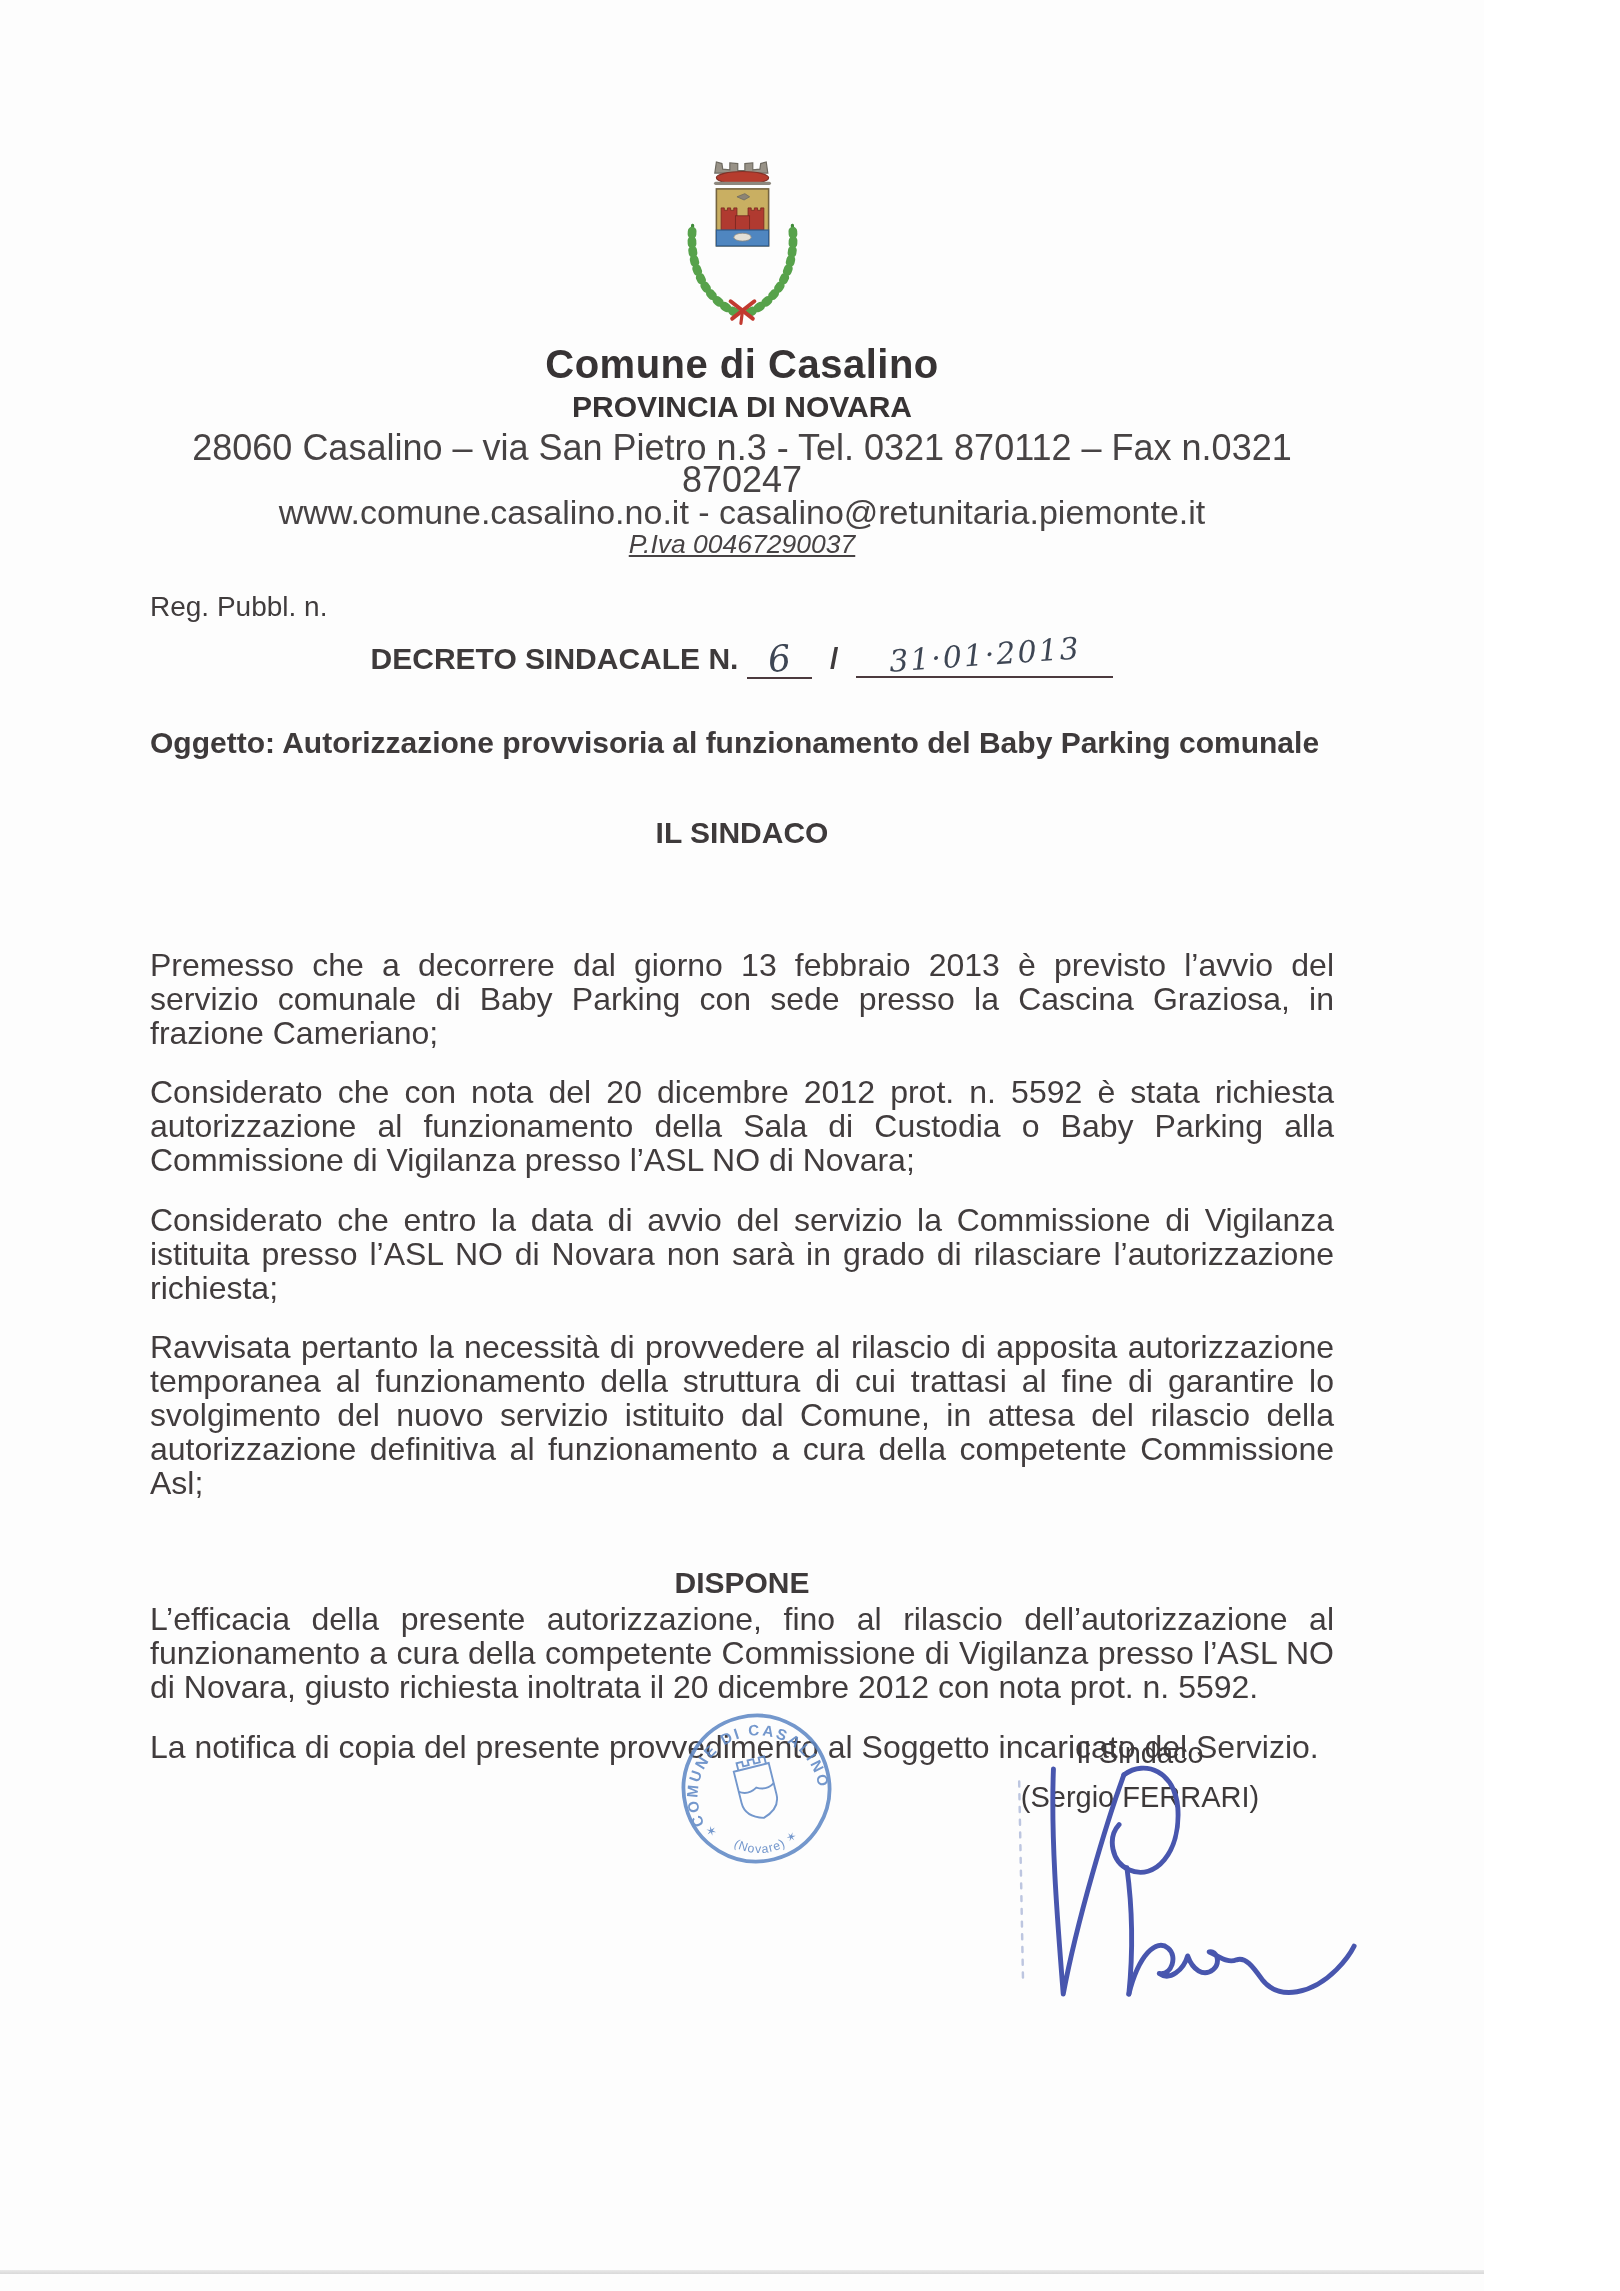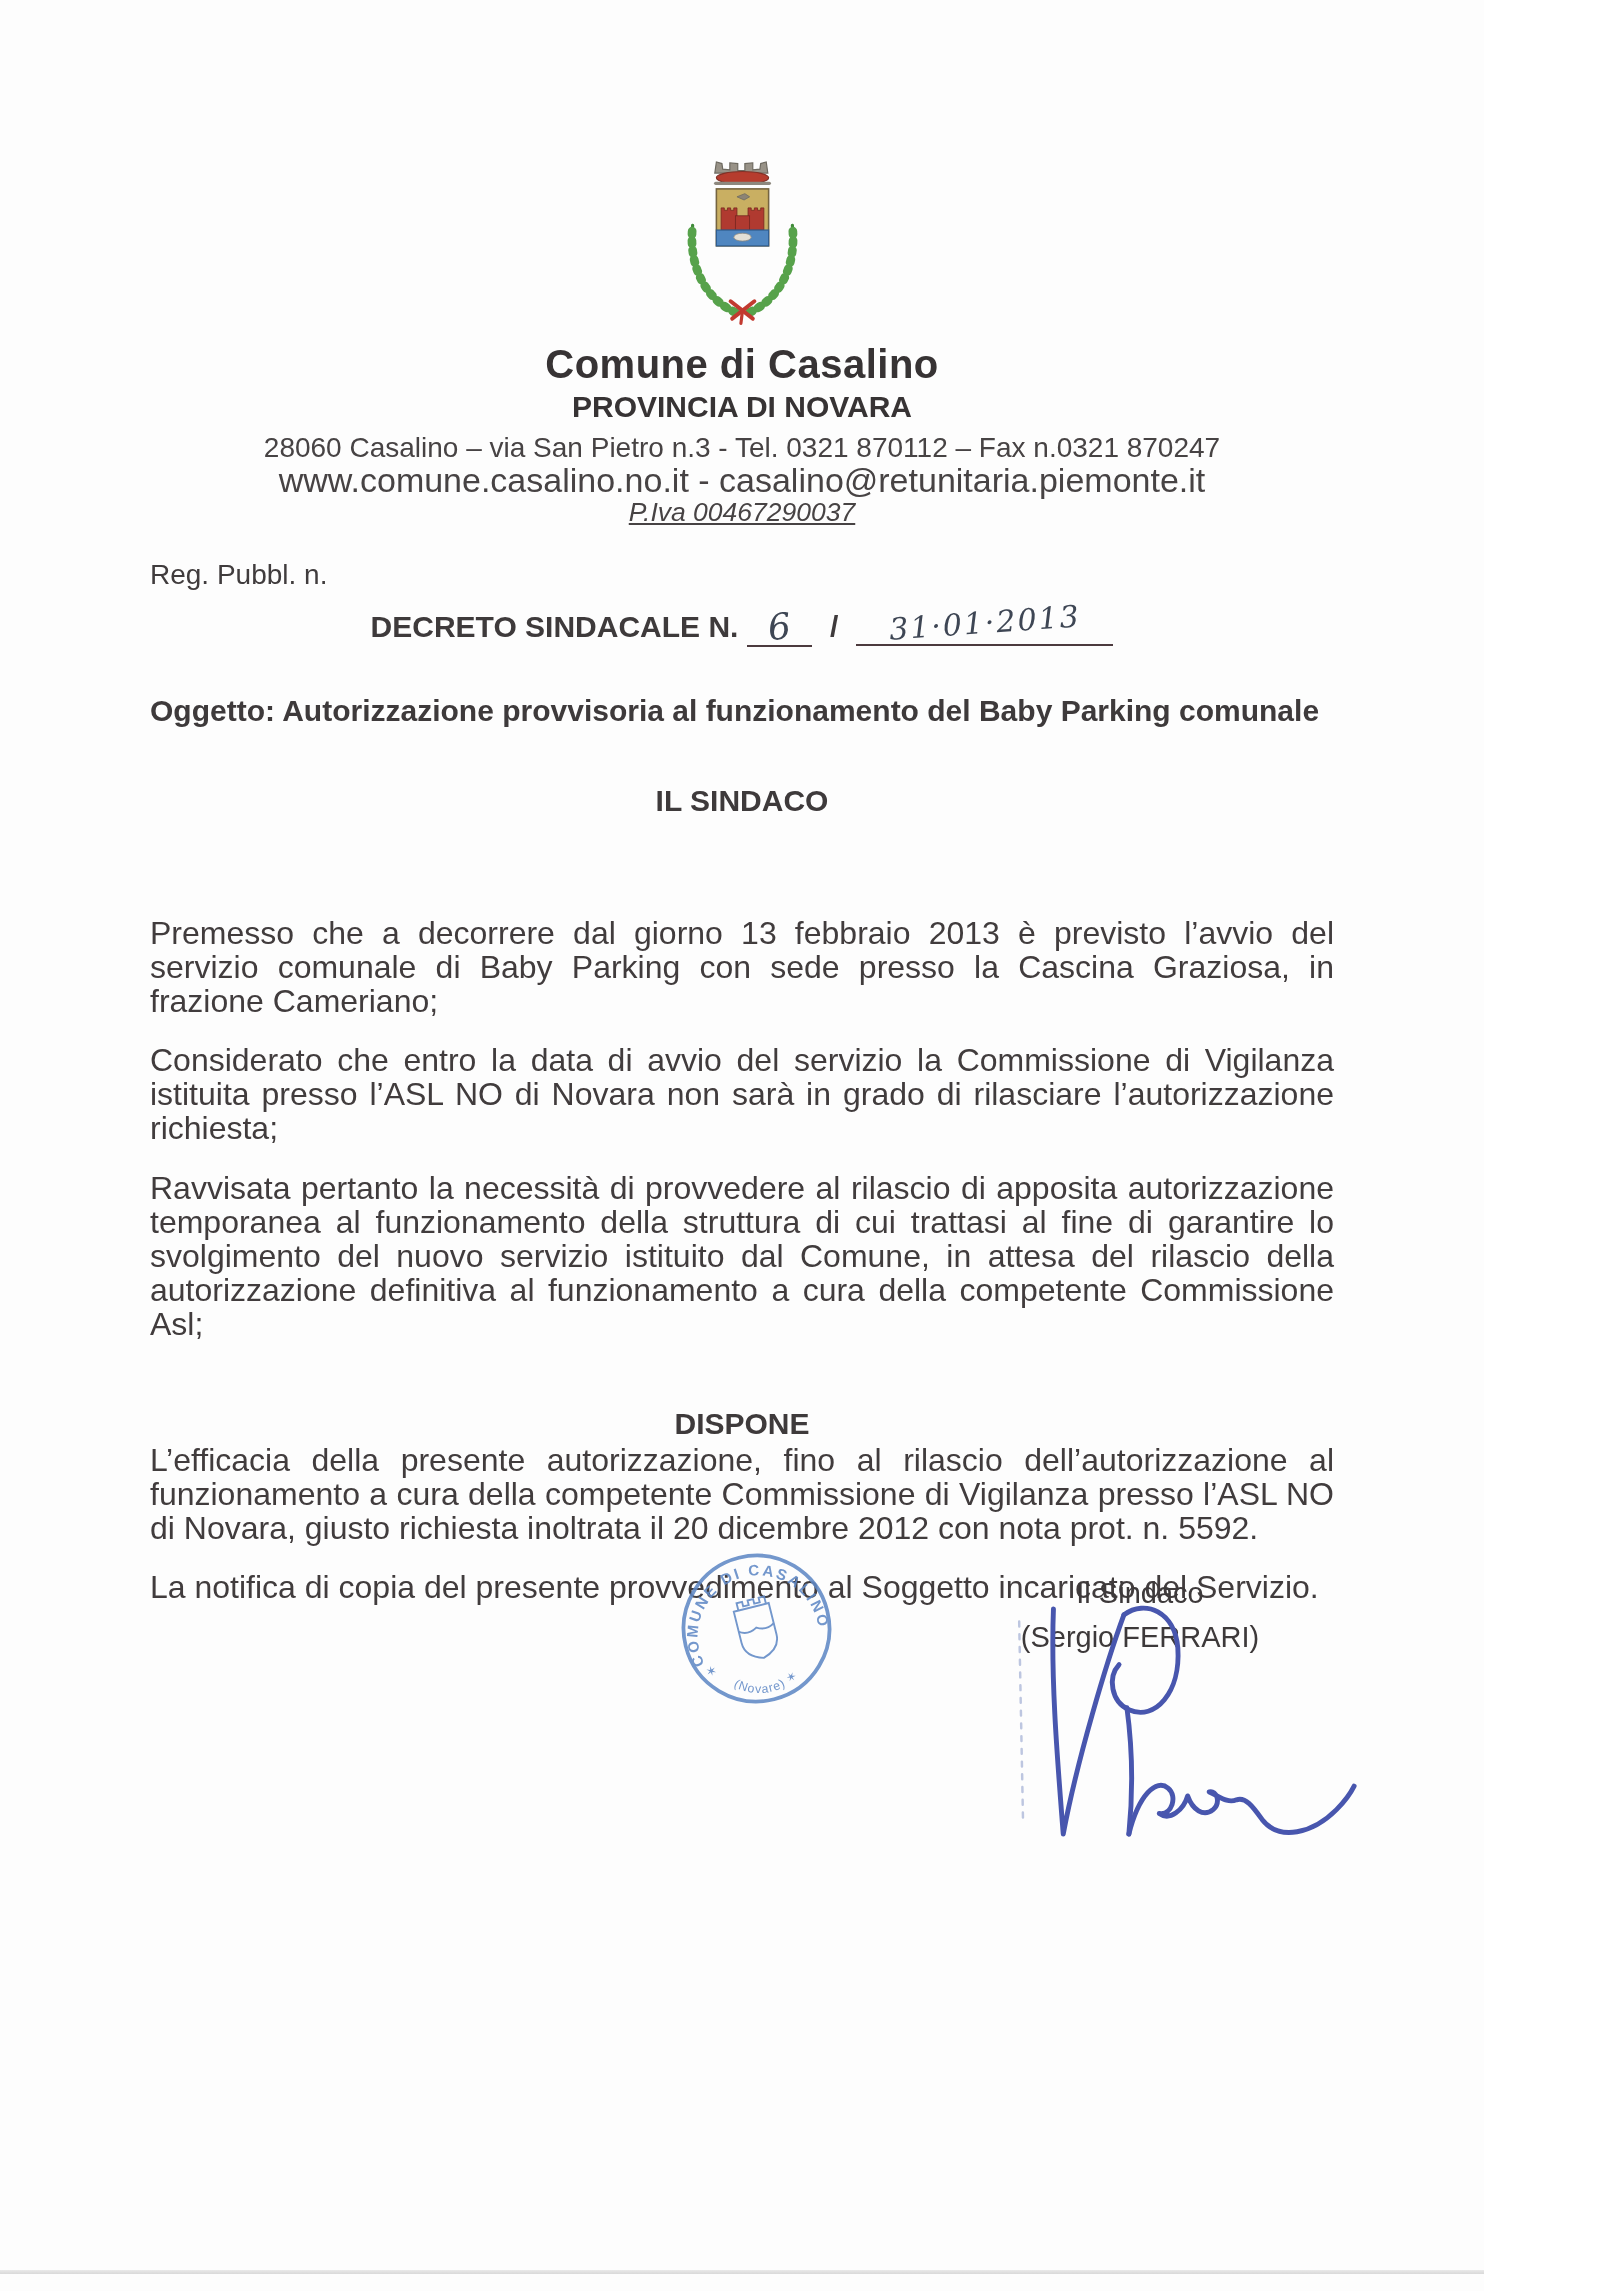--- a/index.html
+++ b/index.html
@@ -11,21 +11,21 @@
     color:#3e3a3b;
     overflow:hidden;
   }
   .content { padding:0 150px; }
 
   
   .header { text-align:center; padding-top:143px; }
   .crest { display:inline-block; width:137px; height:182px; }
   .muni-title   { font-size:40px; font-weight:bold; color:#373334; margin-top:11.8px; line-height:47px; letter-spacing:0.5px; }
   .muni-prov    { font-size:30px; font-weight:bold; color:#373334; line-height:37px; }
-  .muni-addr    { font-size:28px; color:#474344; line-height:32px; margin-top:6.9px; }
+  .muni-addr    { font-size:36px; color:#474344; line-height:32px; margin-top:6.9px; }
   .muni-contact { font-size:34px; color:#474344; line-height:32px; }
   .muni-vat     { font-size:26.5px; color:#474344; line-height:32px; font-style:italic;text-decoration:underline; }
 
   
   .reg-line { font-size:28px; color:#403c3d; margin-top:31px; }
   .decree-line { text-align:center; margin-top:13.7px; font-size:30px; font-weight:bold; color:#38343
 
 5; height:59px; }
   .hw-slot { display:inline-block; border-bottom:2.9px solid #4c3a3e; text-align:center; vertical-align:baseline; }
   .hw-slot.num  { width:65px; }
@@ -133,20 +133,21 @@
     </div>
 
     <div class="subject">
       <span>Oggetto:</span>
       <span>Autorizzazione provvisoria al funzionamento del Baby Parking comunale</span>
     </div>
 
     <div class="center-heading h-sindaco">IL SINDACO</div>
 
     <p class="para first">Premesso che a decorrere dal giorno 13 febbraio 2013 è previsto l’avvio del servizio comunale di Baby Parking con sede presso la Cascina Graziosa, in frazione Cameriano;</p>
+    <p class="para">Considerato che con nota del 20 dicembre 2012 prot. n. 5592 è stata richiesta autorizzazione al funzionamento della Sala di Custodia o Baby Parking alla Commissione di Vigilanza presso l’ASL NO di Novara;</p>
     <p class="para">Considerato che entro la data di avvio del servizio la Commissione di Vigilanza istituita presso l’ASL NO di Novara non sarà in grado di rilasciare l’autorizzazione richiesta;</p>
     <p class="para">Ravvisata pertanto la necessità di provvedere al rilascio di apposita autorizzazione temporanea al funzionamento della struttura di cui trattasi al fine di garantire lo svolgimento del nuovo servizio istituito dal Comune, in attesa del rilascio della autorizzazione definitiva al funzionamento a cura della competente Commissione Asl;</p>
 
     <div class="center-heading h-dispone">DISPONE</div>
 
     <p class="para">L’efficacia della presente autorizzazione, fino al rilascio dell’autorizzazione al funzionamento a cura della competente Commissione di Vigilanza presso l’ASL NO di Novara, giusto richiesta inoltrata il 20 dicembre 2012 con nota prot. n. 5592.</p>
     <p class="para last">La notifica di copia del presente provvedimento al Soggetto incaricato del Servizio.</p>
 
     <div class="sig-area">
 

